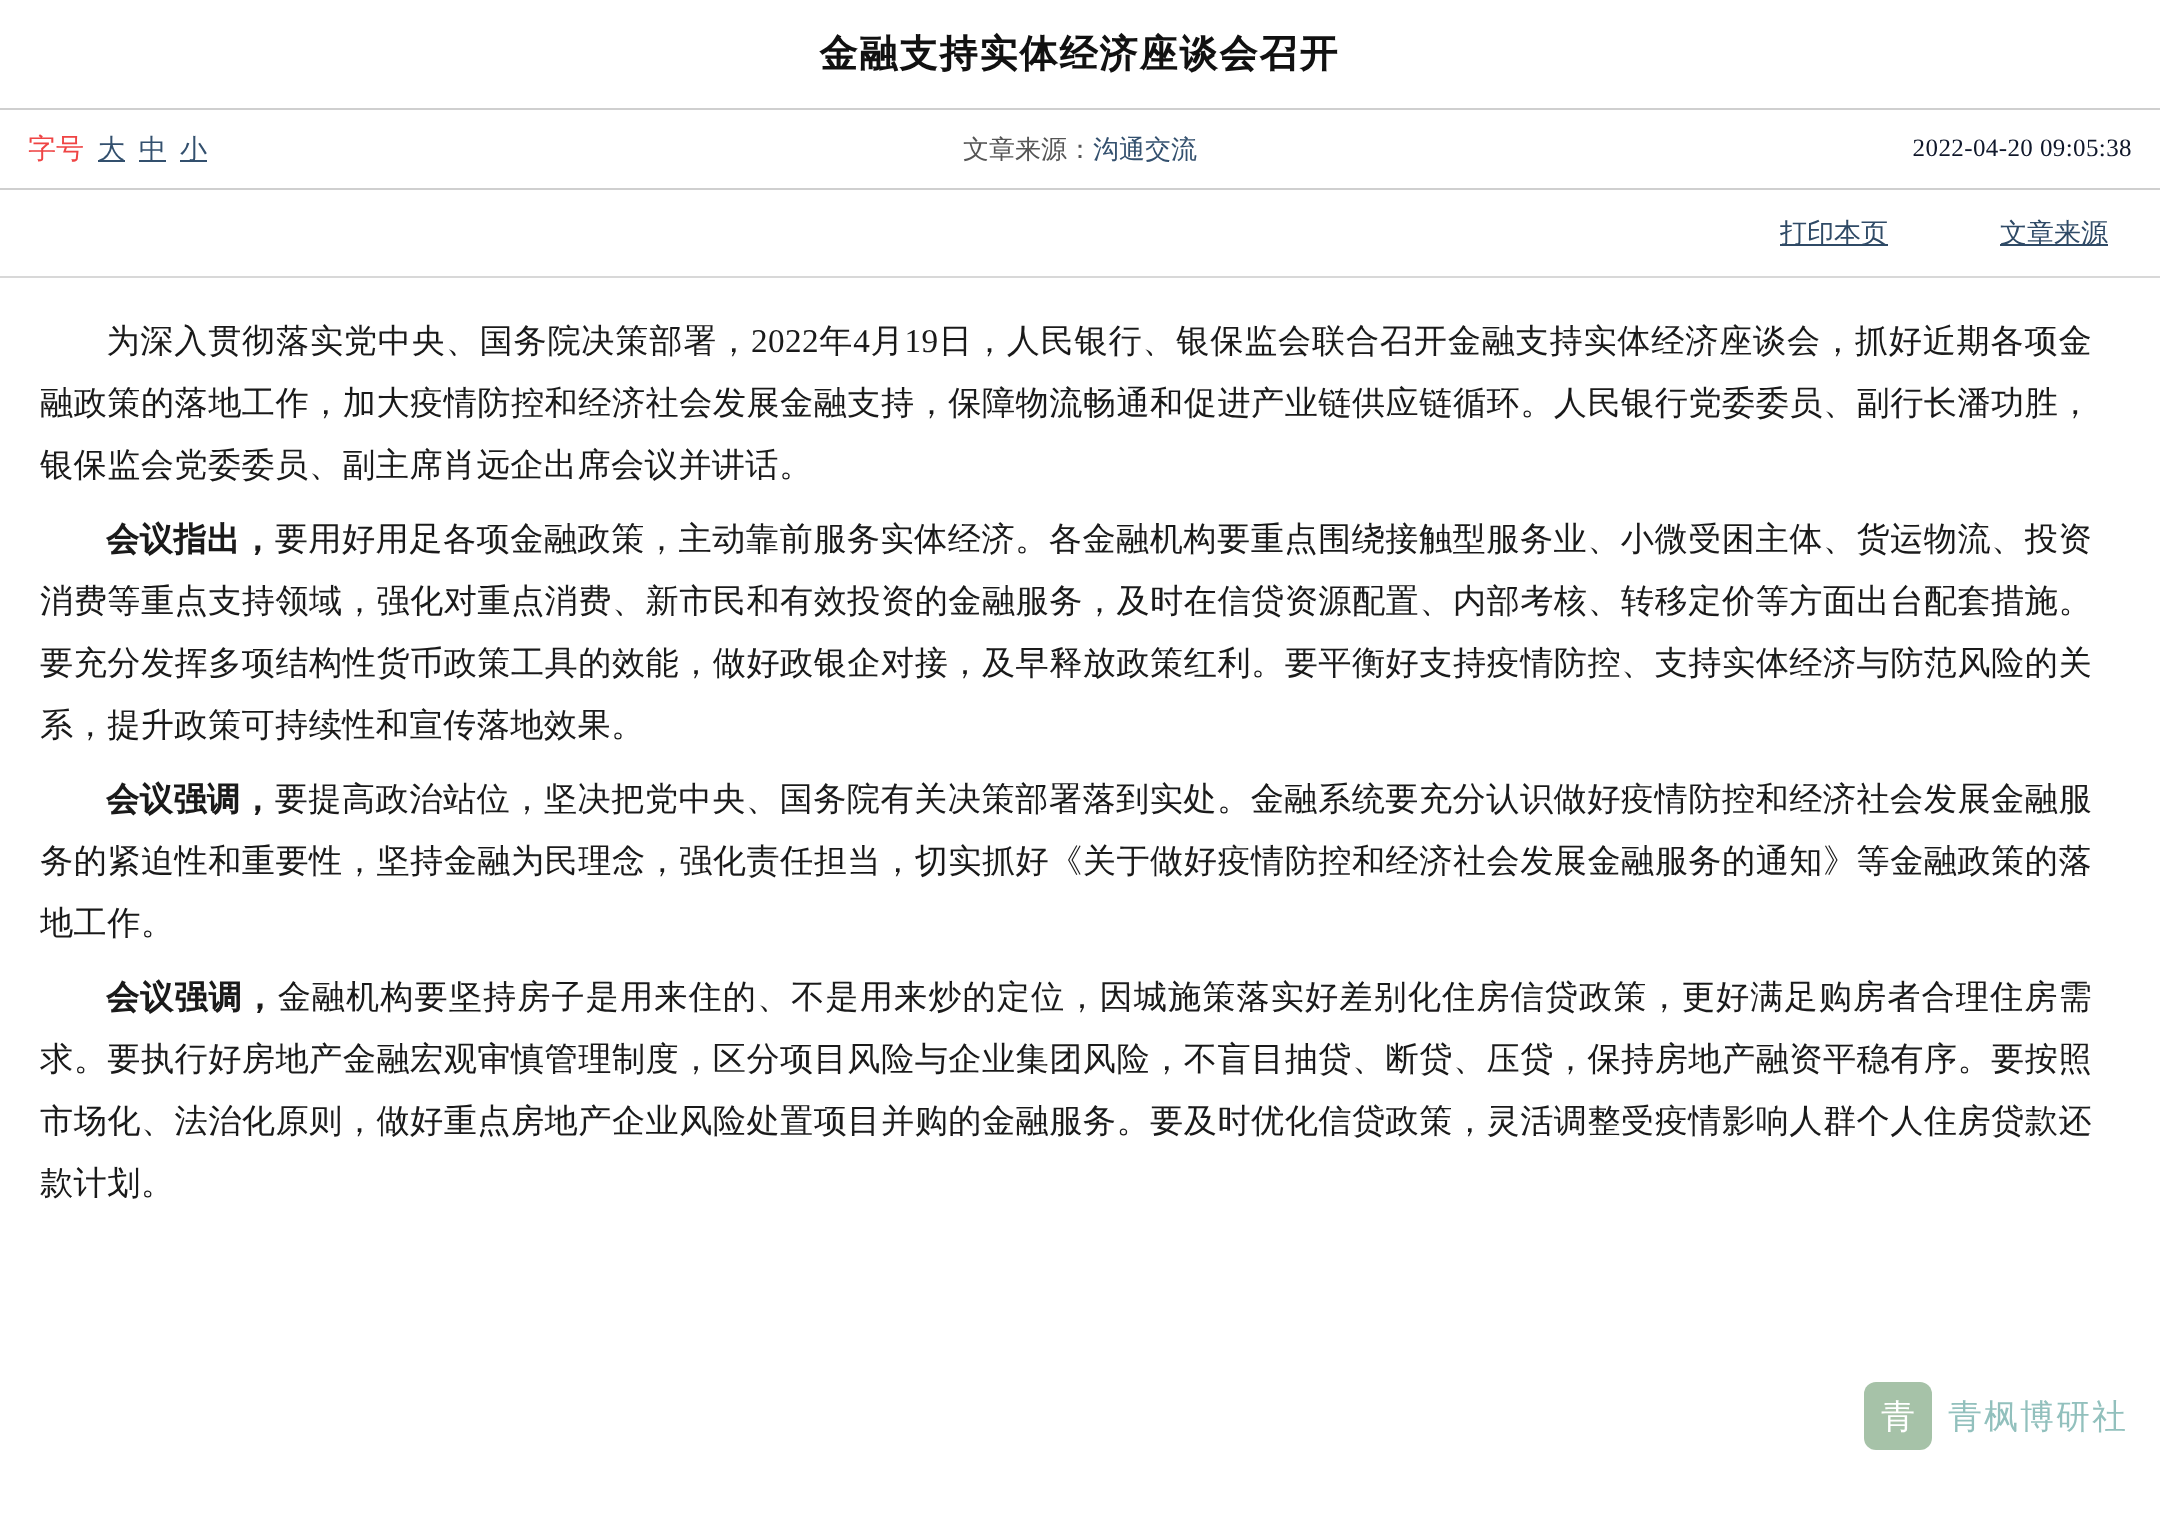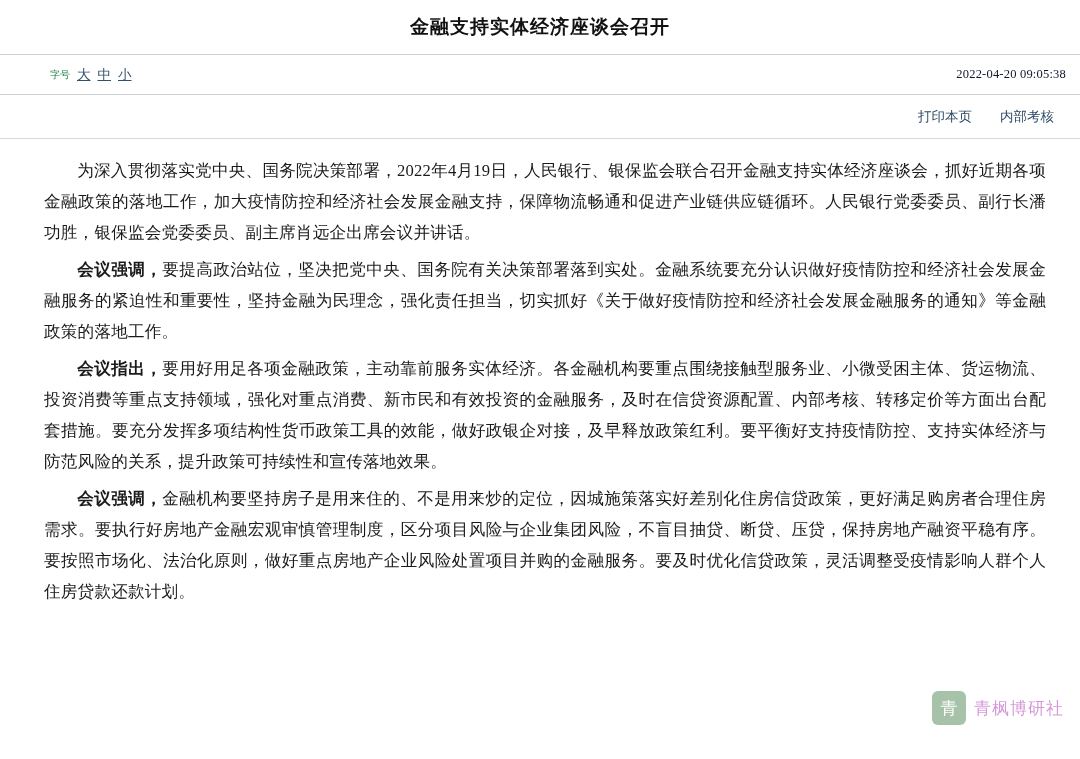--- a/index.html
+++ b/index.html
@@ -45,23 +45,22 @@
     font-size: 13px;
     color: #4a4a4a;
   }
   .fontsize-group {
     display: flex;
     align-items: center;
     gap: 7px;
     white-space: nowrap;
   }
   .fontsize-label {
-    color: #15803d;
-    font-size: 10px;
-    margin-left: 36px;
+    color: #ef4444;
+    font-size: 14px;
   }
   .fontsize-opt {
     color: #33506e;
     text-decoration: underline;
     cursor: pointer;
     font-size: 13.5px;
   }
   .source {
     position: absolute;
     left: 0;
@@ -88,24 +87,26 @@
     align-items: center;
     justify-content: flex-end;
     gap: 28px;
     padding: 0 26px 0 0;
     box-sizing: border-box;
     border-bottom: 1px solid #d8d8d8;
     font-size: 13.5px;
   }
   .action-link {
     color: #2f4a66;
+    text-decoration: underline;
     cursor: pointer;
+    margin-left: 28px;
   }
   .content {
-    padding: 16px 34px 0 44px;
+    padding: 16px 34px 0 20px;
     box-sizing: border-box;
   }
   .para {
     font-size: 16.6px;
     line-height: 31px;
     text-indent: 2em;
     margin: 0 0 6px 0;
     text-align: justify;
     color: #1a1a1a;
     letter-spacing: 0.2px;
@@ -129,53 +130,56 @@
     background: #3b7a3f;
     display: flex;
     align-items: center;
     justify-content: center;
     color: #ffffff;
     font-size: 17px;
     font-family: "Liberation Sans", sans-serif;
   }
   .wm-text {
     font-size: 17px;
-    color: #a21caf;
+    color: #0f766e;
     letter-spacing: 1px;
     font-family: "Liberation Sans", sans-serif;
   }
 </style>
 </head>
 <body>
 
 <div class="page">
 
   <div class="title-bar">
     <div class="doc-title">金融支持实体经济座谈会召开</div>
   </div>
 
   <div class="meta-bar">
     <div class="fontsize-group">
       <span class="fontsize-label">字号</span>
       <span class="fontsize-opt">大</span>
       <span class="fontsize-opt">中</span>
       <span class="fontsize-opt">小</span>
     </div>
+    <div class="source">
+      <span>文章来源：</span><span class="source-link">沟通交流</span>
+    </div>
     <div class="timestamp">2022-04-20 09:05:38</div>
   </div>
 
   <div class="actions-bar">
     <span class="action-link">打印本页</span>
-    <span class="action-link">内部考核</span>
+    <span class="action-link">文章来源</span>
   </div>
 
   <div class="content">
     <p class="para"><b></b><span>为深入贯彻落实党中央、国务院决策部署，2022年4月19日，人民银行、银保监会联合召开金融支持实体经济座谈会，抓好近期各项金融政策的落地工作，加大疫情防控和经济社会发展金融支持，保障物流畅通和促进产业链供应链循环。人民银行党委委员、副行长潘功胜，银保监会党委委员、副主席肖远企出席会议并讲话。</span></p>
+    <p class="para"><b>会议指出，</b><span>要用好用足各项金融政策，主动靠前服务实体经济。各金融机构要重点围绕接触型服务业、小微受困主体、货运物流、投资消费等重点支持领域，强化对重点消费、新市民和有效投资的金融服务，及时在信贷资源配置、内部考核、转移定价等方面出台配套措施。要充分发挥多项结构性货币政策工具的效能，做好政银企对接，及早释放政策红利。要平衡好支持疫情防控、支持实体经济与防范风险的关系，提升政策可持续性和宣传落地效果。</span></p>
     <p class="para"><b>会议强调，</b><span>要提高政治站位，坚决把党中央、国务院有关决策部署落到实处。金融系统要充分认识做好疫情防控和经济社会发展金融服务的紧迫性和重要性，坚持金融为民理念，强化责任担当，切实抓好《关于做好疫情防控和经济社会发展金融服务的通知》等金融政策的落地工作。</span></p>
-    <p class="para"><b>会议指出，</b><span>要用好用足各项金融政策，主动靠前服务实体经济。各金融机构要重点围绕接触型服务业、小微受困主体、货运物流、投资消费等重点支持领域，强化对重点消费、新市民和有效投资的金融服务，及时在信贷资源配置、内部考核、转移定价等方面出台配套措施。要充分发挥多项结构性货币政策工具的效能，做好政银企对接，及早释放政策红利。要平衡好支持疫情防控、支持实体经济与防范风险的关系，提升政策可持续性和宣传落地效果。</span></p>
     <p class="para"><b>会议强调，</b><span>金融机构要坚持房子是用来住的、不是用来炒的定位，因城施策落实好差别化住房信贷政策，更好满足购房者合理住房需求。要执行好房地产金融宏观审慎管理制度，区分项目风险与企业集团风险，不盲目抽贷、断贷、压贷，保持房地产融资平稳有序。要按照市场化、法治化原则，做好重点房地产企业风险处置项目并购的金融服务。要及时优化信贷政策，灵活调整受疫情影响人群个人住房贷款还款计划。</span></p>
   </div>
 
   <div class="watermark">
     <div class="wm-logo">青</div>
     <div class="wm-text">青枫博研社</div>
   </div>
 
 </div>
 

